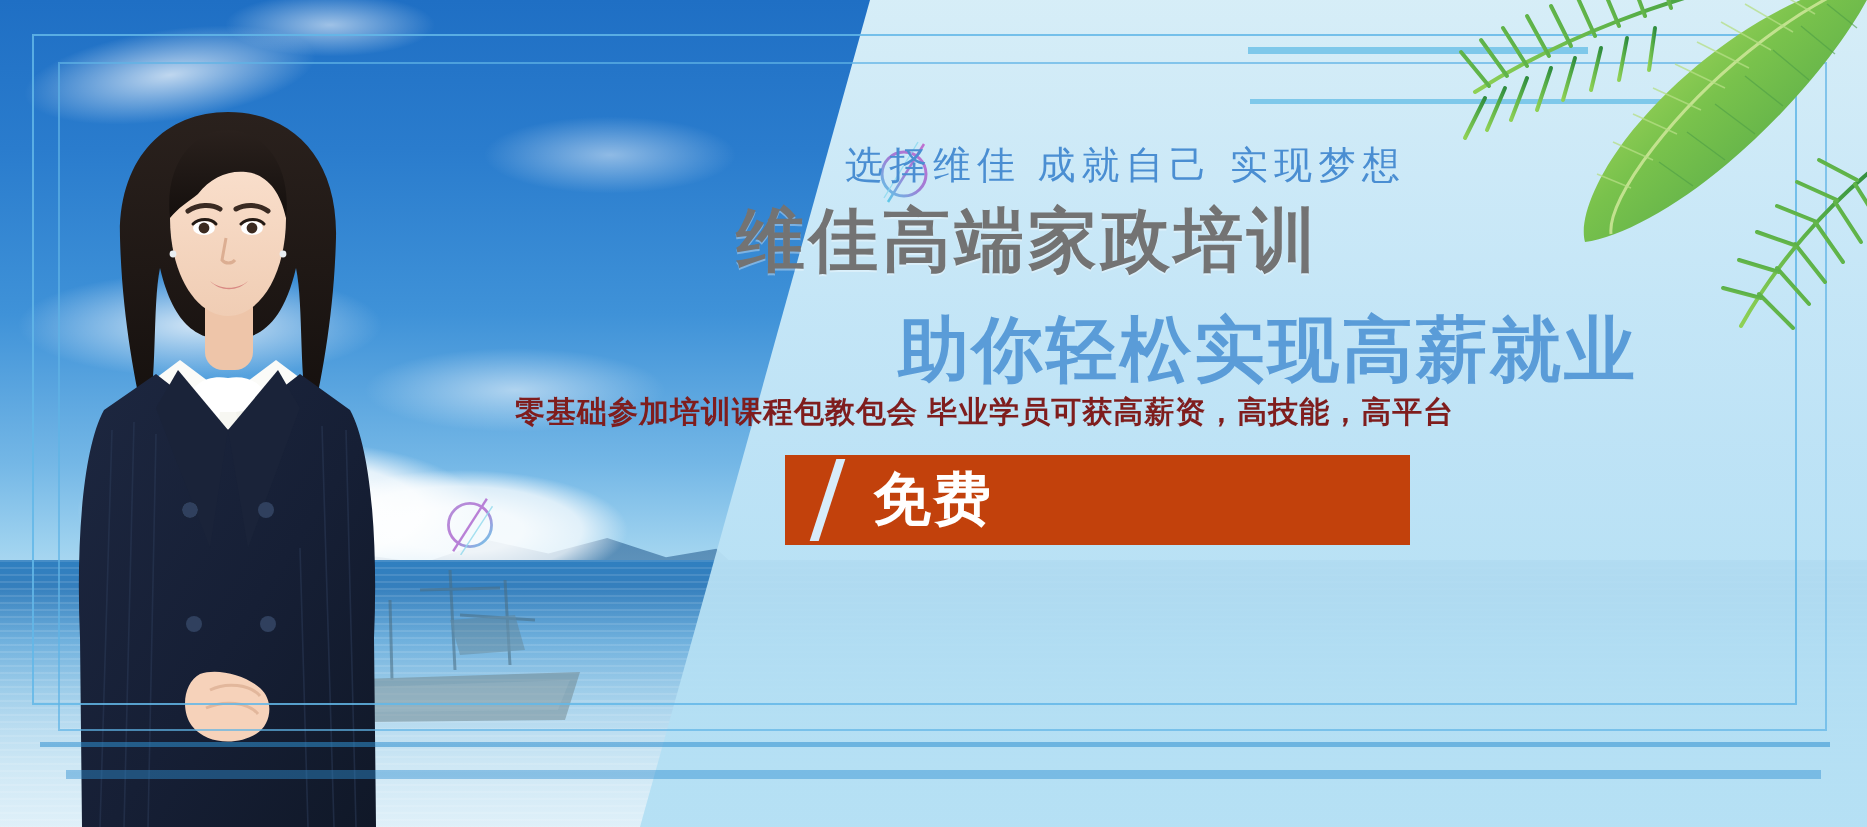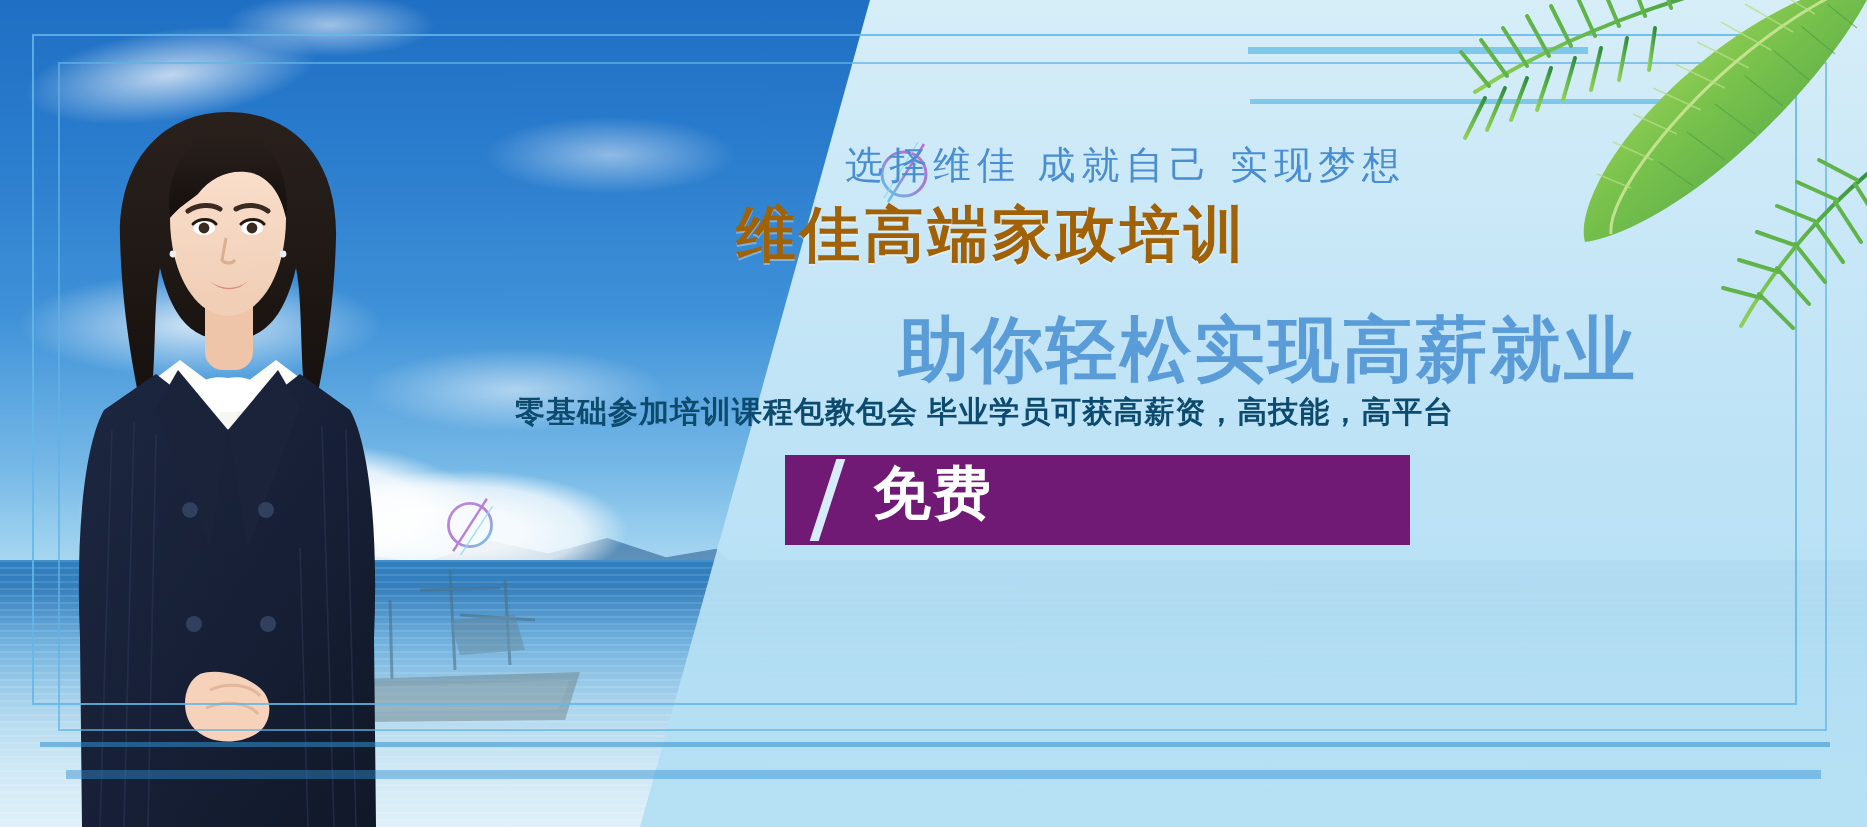--- a/index.html
+++ b/index.html
@@ -81,35 +81,35 @@
   .content{
     position:absolute;left:500px;top:0;width:1360px;height:716px;
     color:#3d86cf;
   }
   .tagline{
     position:absolute;left:345px;top:140px;
     font-size:38px;letter-spacing:6px;color:#4a8ed2;font-weight:400;white-space:nowrap;
   }
   .headline{
     position:absolute;left:236px;top:195px;
-    font-size:60px;font-weight:bold;letter-spacing:4px;color:#a16207;white-space:nowrap;
+    font-size:69px;font-weight:bold;letter-spacing:4px;color:#737373;white-space:nowrap;
     text-shadow:0 2px 0 rgba(255,255,255,.35);
   }
   .subhead{
     position:absolute;left:398px;top:303px;
     font-size:71px;font-weight:bold;letter-spacing:3px;color:#5a9cd8;white-space:nowrap;
   }
   .desc{
     position:absolute;left:15px;top:392px;
-    font-size:30px;font-weight:bold;letter-spacing:1px;color:#0c4a6e;white-space:nowrap;
+    font-size:30px;font-weight:bold;letter-spacing:1px;color:#7f1d1d;white-space:nowrap;
   }
   .cta{
     position:absolute;left:285px;top:455px;
-    width:625px;height:90px;background:#701a75;
-    display:flex;
+    width:625px;height:90px;background:#c2410c;
+    display:flex;align-items:center;
   }
   .cta-slash{
     position:absolute;left:32px;top:0;height:100%;width:26px;
   }
   .cta-slash:before{
     content:"";position:absolute;left:6px;top:4px;width:9px;height:82px;
     background:#d7ecfa;transform:skewX(-18deg);
   }
   .cta-free{
     margin-left:88px;font-size:58px;font-weight:bold;color:#ffffff;letter-spacing:2px;

